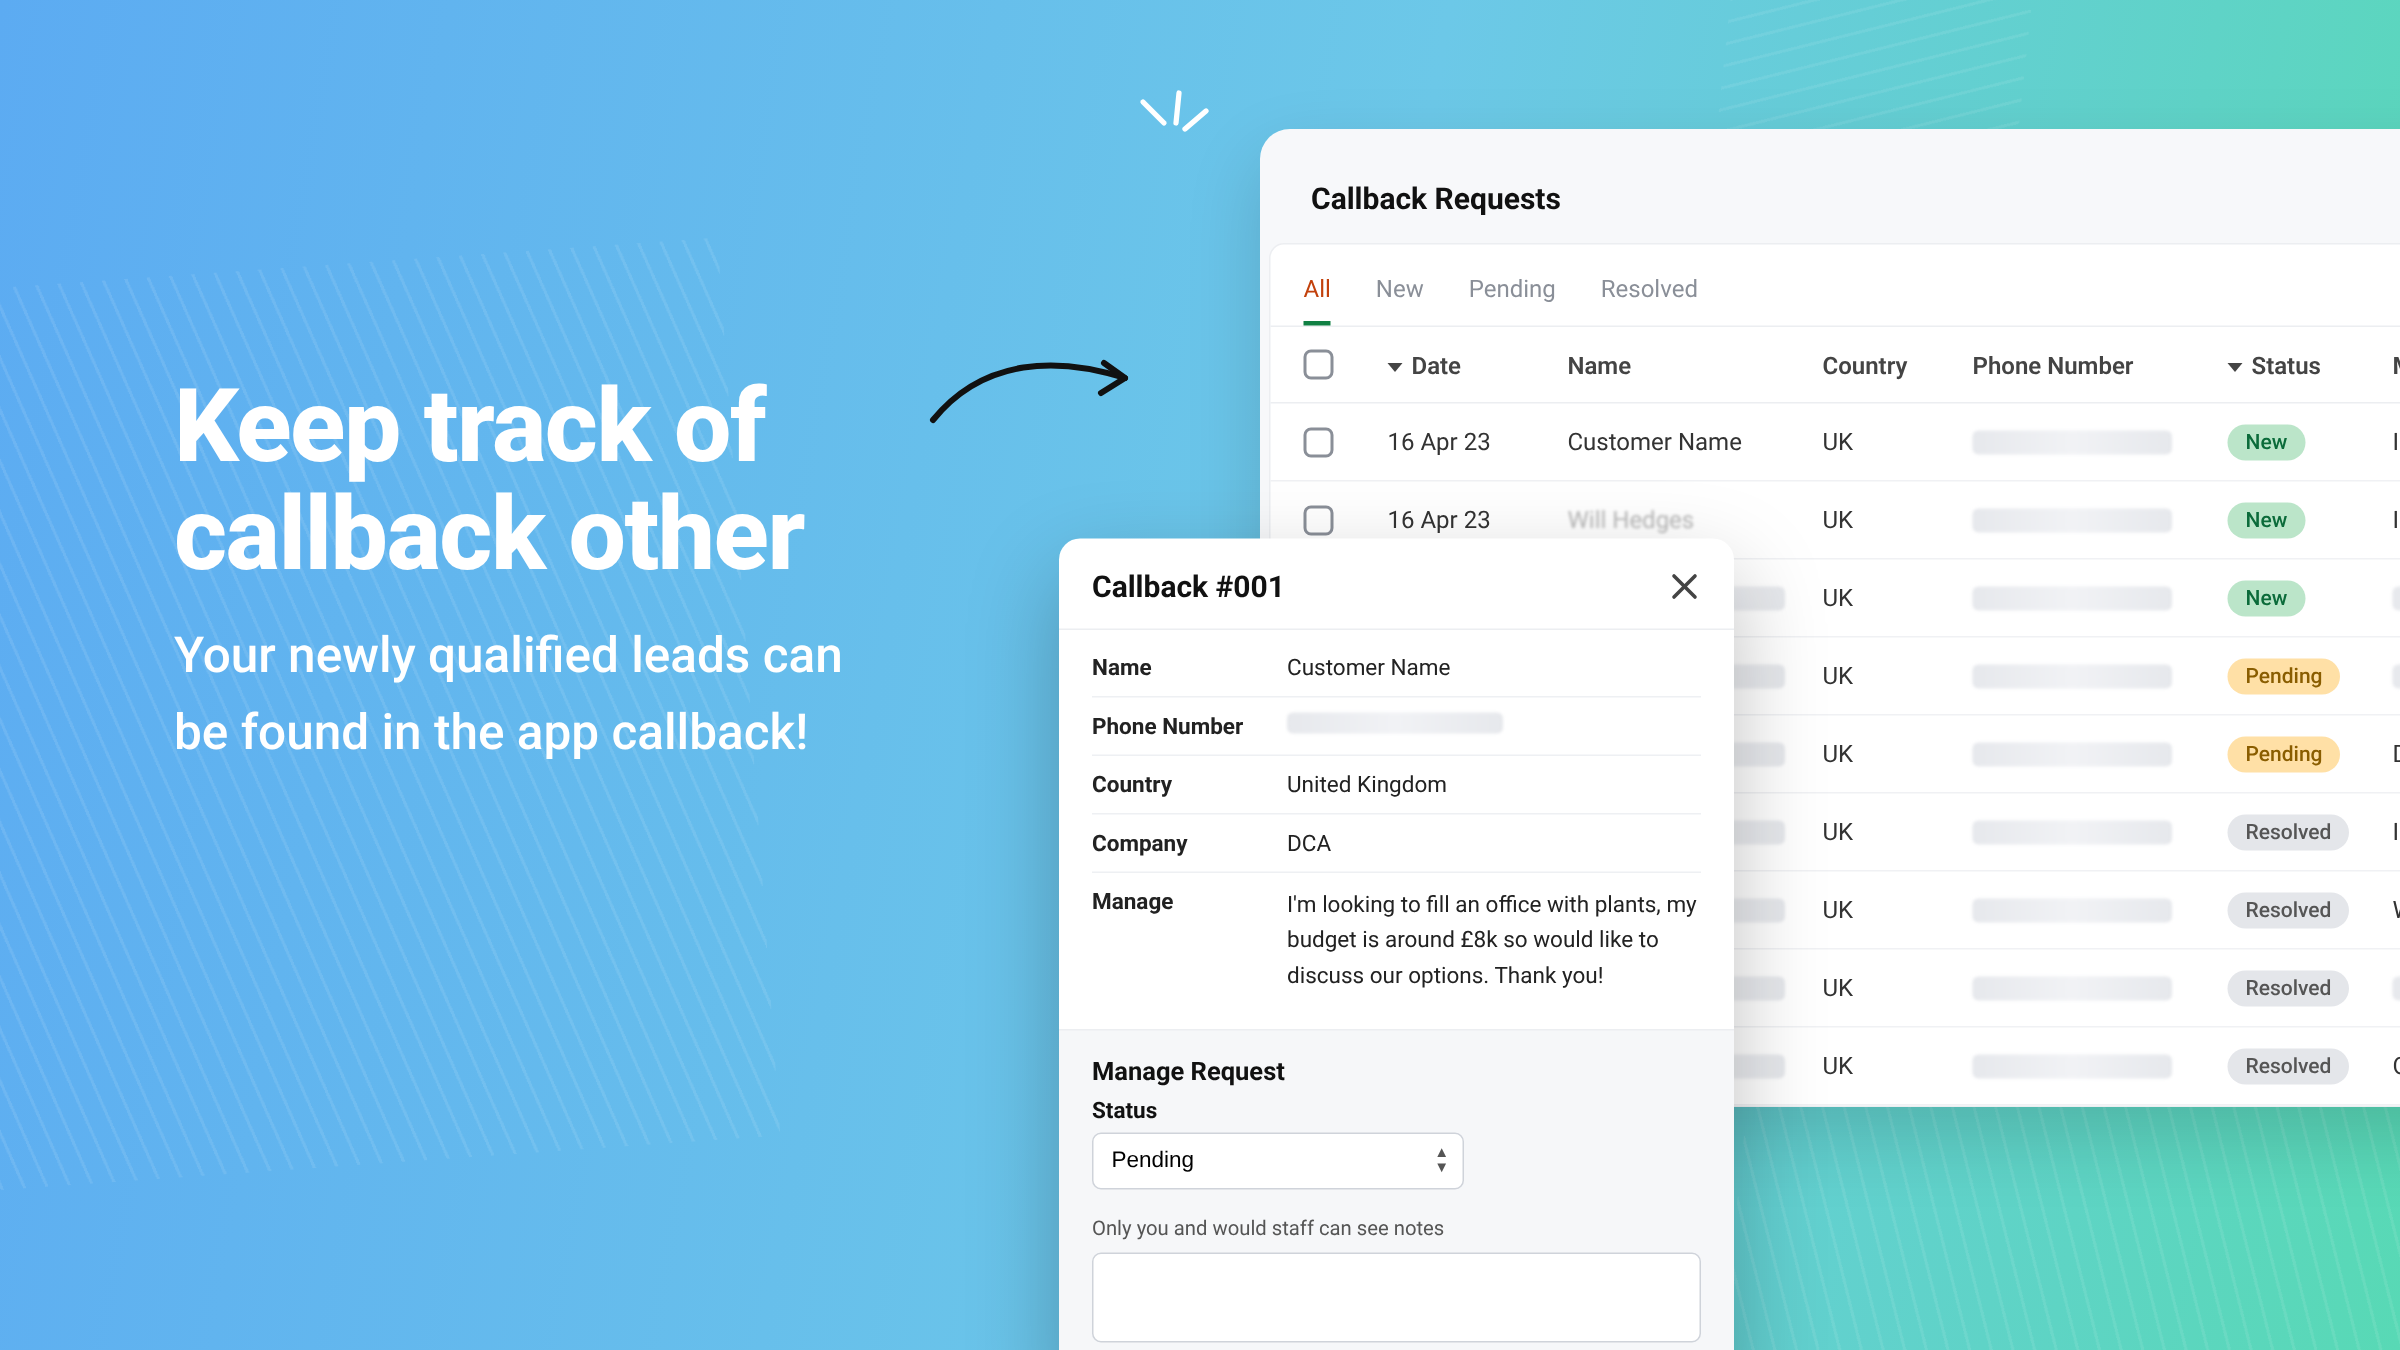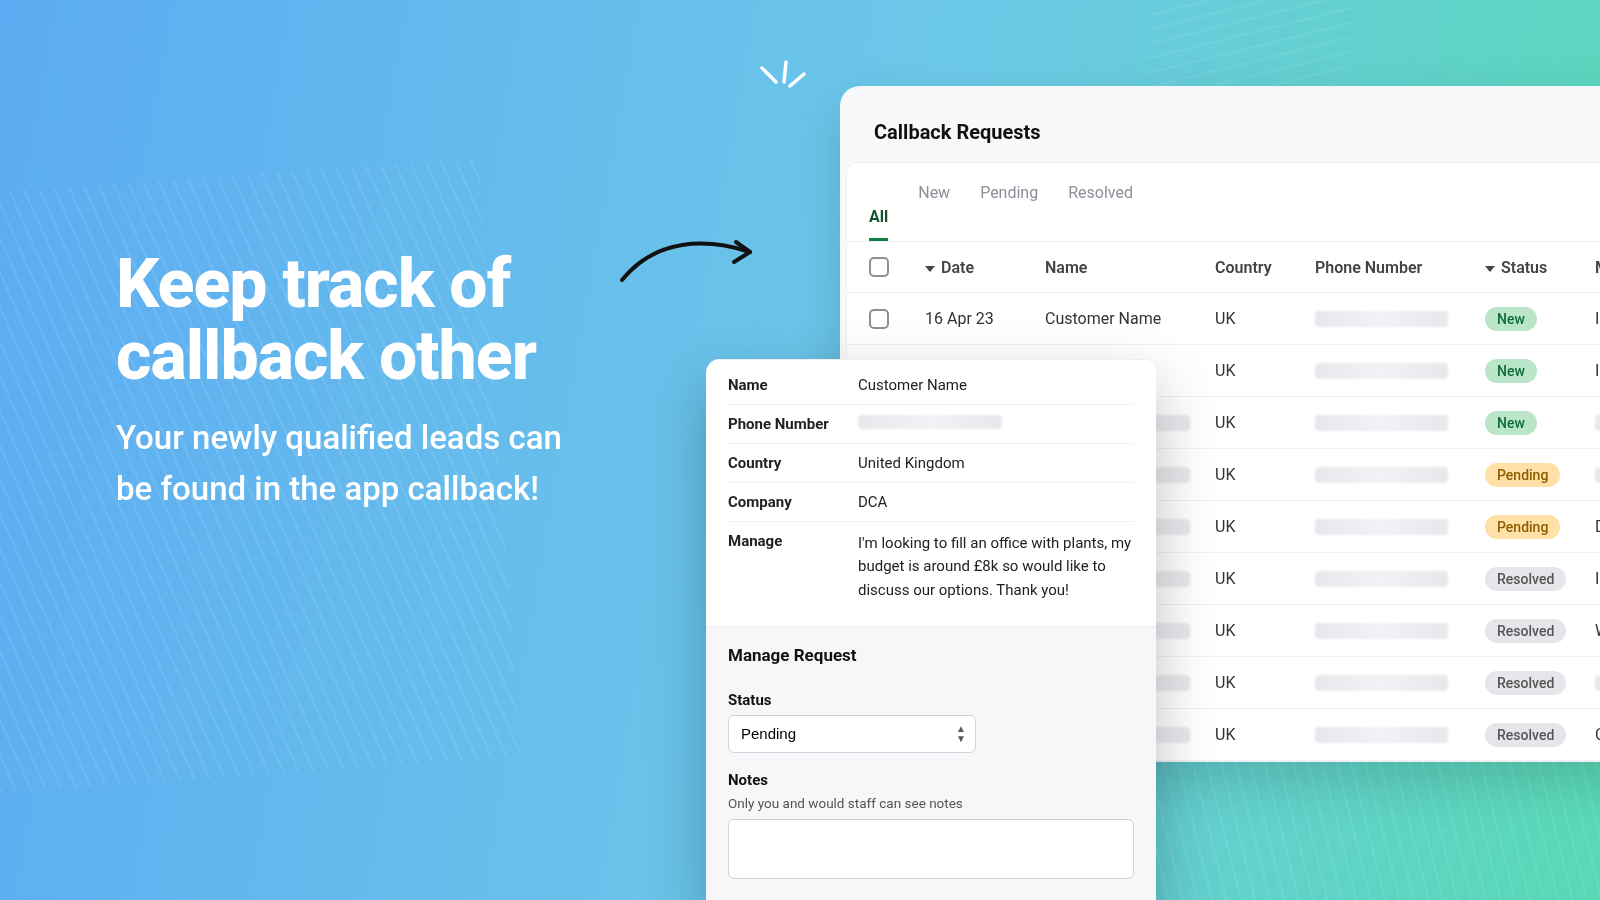--- a/index.html
+++ b/index.html
@@ -66,21 +66,21 @@
     border: 1px solid #eceef1;
   }
   .tabs {
     display: flex; gap: 30px; padding: 14px 22px 0 22px;
     font-size: 16px;
   }
   .tab {
     color: #8a8f98; padding: 6px 0 12px 0; cursor: pointer;
     border-bottom: 3px solid transparent;
   }
-  .tab.active { color: #14532d; border-bottom-color: #108043; font-weight: 700; margin-top: 24px; }
+  .tab.active { color: #c2410c; border-bottom-color: #108043; font-weight: 400; }
   .thead, .trow {
     display: grid;
     grid-template-columns: 56px 120px 170px 100px 170px 110px 1fr;
     align-items: center;
     padding: 0 22px;
     min-height: 52px;
   }
   .thead {
     border-top: 1px solid #eceef1;
     border-bottom: 1px solid #eceef1;
@@ -142,21 +142,21 @@
   .drow:last-child { border-bottom: none; }
   .drow .k { color:#222; font-weight: 700; }
   .drow .v { color:#222; }
   .drow .blurcell { height:14px; width: 52%; }
   .drow .msg { line-height: 1.55; }
 
   .manage {
     background: #f6f7f9; border-top: 1px solid #eceef1;
     padding: 18px 22px 28px 22px;
   }
-  .manage h4 { font-size: 17px; font-weight: 700; color:#111; margin-bottom: 26px; }
+  .manage h4 { font-size: 17px; font-weight: 700; color:#111; margin-bottom: 6px; }
   .mlabel { font-size: 15px; font-weight: 700; color:#111; margin-bottom: 6px; display:block; }
   .mhelp  { font-size: 13.5px; color:#555; margin-bottom: 8px; display:block; }
   .select-wrap {
     position: relative; width: 248px; margin-bottom: 18px;
   }
   .select-wrap select {
     width: 100%; height: 38px; border: 1px solid #cfd3da; border-radius: 6px;
     background:#fff; font-size: 15px; padding: 0 28px 0 12px;
     appearance: none; -webkit-appearance:none;
   }
@@ -371,20 +371,27 @@
               <div class="blurcell" style="width: 78%;"></div>
             </div>
             <div><span class="badge badge-resolved">Resolved</span></div>
             <div>Could s</div>
           </div>
         </div>
     </div>
   </div>
 
   <div class="detail-card">
+    <div class="detail-head">
+      <h3>Callback #001</h3>
+      <svg class="close-x" viewBox="0 0 22 22">
+        <line x1="4" y1="4" x2="18" y2="18" stroke="currentColor" stroke-width="2.4" stroke-linecap="round"></line>
+        <line x1="18" y1="4" x2="4" y2="18" stroke="currentColor" stroke-width="2.4" stroke-linecap="round"></line>
+      </svg>
+    </div>
     <div class="detail-body">
       <div class="drow">
         <div class="k">Name</div>
         <div class="v">Customer Name</div>
       </div>
       <div class="drow">
         <div class="k">Phone Number</div>
         <div class="v">
             <div class="blurcell"></div>
           </div>
@@ -404,19 +411,18 @@
     </div>
     <div class="manage">
       <h4>Manage Request</h4>
       <span class="mlabel">Status</span>
       <div class="select-wrap">
         <select>
           <option>Pending</option>
         </select>
         <div class="caret">▲<br>▼</div>
       </div>
-      <span class="mlabel">Notes</span>
       <span class="mhelp">Only you and would staff can see notes</span>
       <textarea class="notes" style=""></textarea>
     </div>
   </div>
 
 </div>
 
 </body></html>

